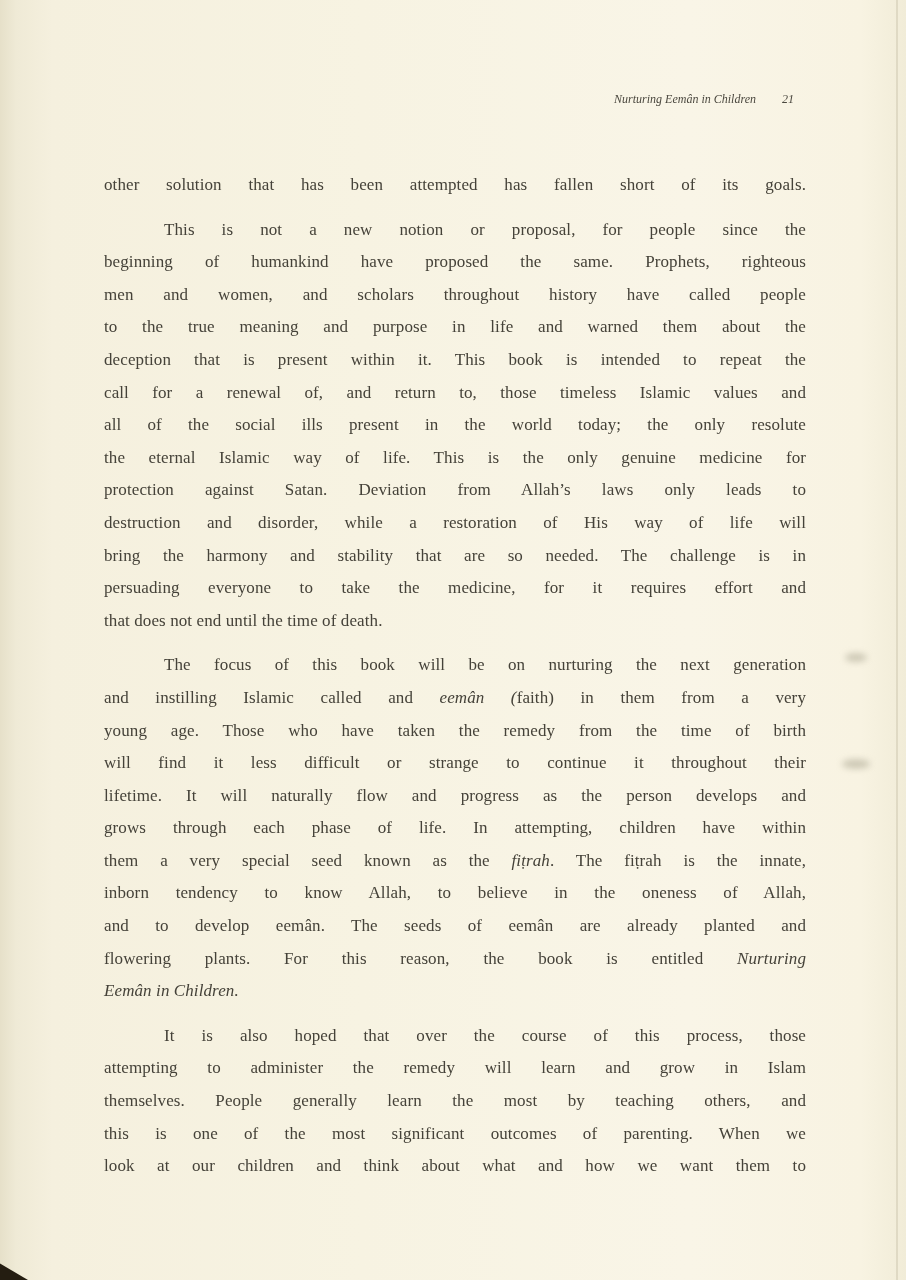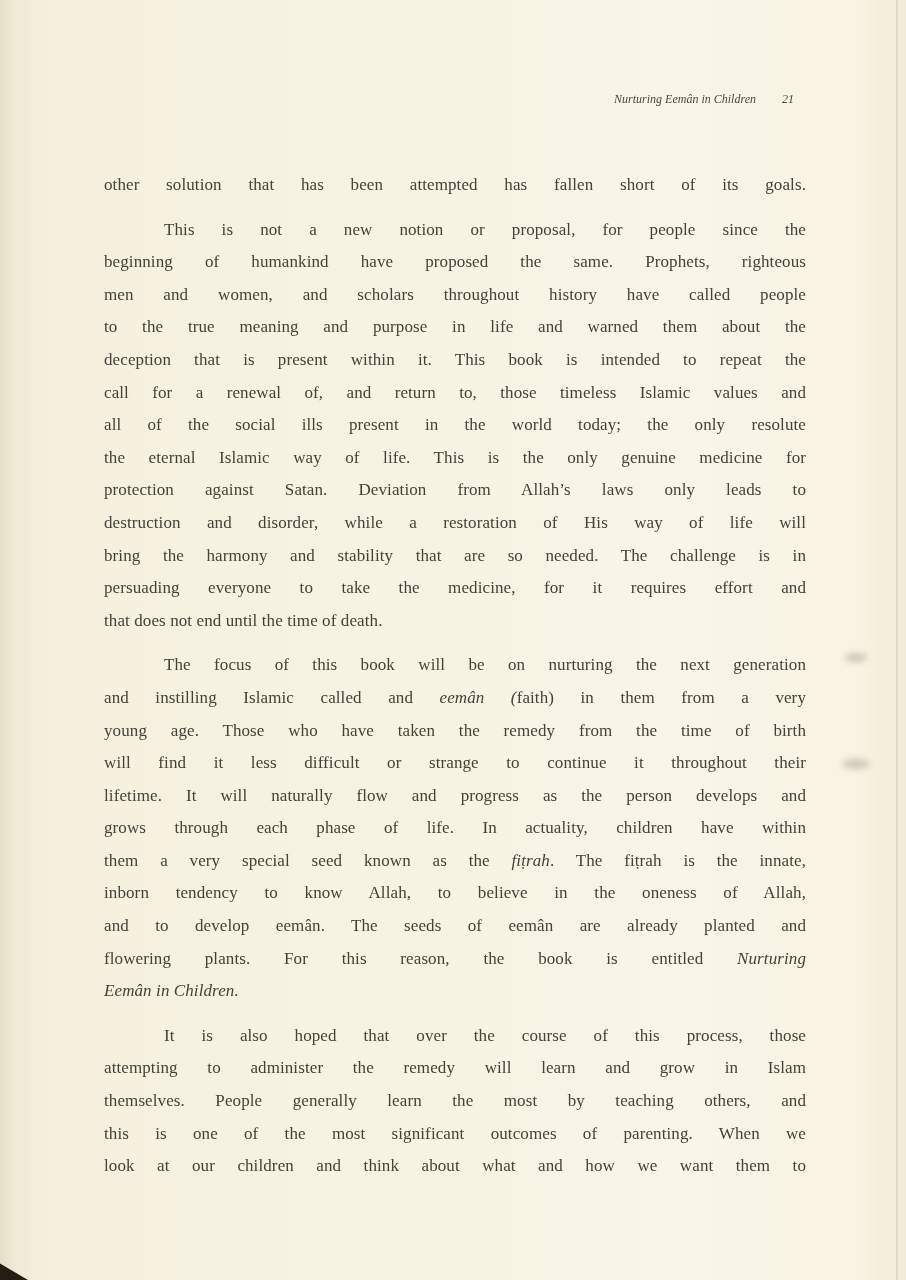--- a/index.html
+++ b/index.html
@@ -74,21 +74,21 @@
         <div class="line stretch"><span>bring the harmony and stability that are so needed. The challenge is in</span></div>
         <div class="line stretch"><span>persuading everyone to take the medicine, for it requires effort and</span></div>
         <div class="line"><span>that does not end until the time of death.</span></div>
       </div>
       <div class="para">
         <div class="line stretch indent"><span>The focus of this book will be on nurturing the next generation</span></div>
         <div class="line stretch"><span>and instilling Islamic called and </span><span class="it">eemân (</span><span>faith) in them from a very</span></div>
         <div class="line stretch"><span>young age. Those who have taken the remedy from the time of birth</span></div>
         <div class="line stretch"><span>will find it less difficult or strange to continue it throughout their</span></div>
         <div class="line stretch"><span>lifetime. It will naturally flow and progress as the person develops and</span></div>
-        <div class="line stretch"><span>grows through each phase of life. In actuality, children have within</span></div>
+        <div class="line stretch"><span>grows through each phase of life. In attempting, children have within</span></div>
         <div class="line stretch"><span>them a very special seed known as the </span><span class="it">fiṭrah</span><span>. The fiṭrah is the innate,</span></div>
         <div class="line stretch"><span>inborn tendency to know Allah, to believe in the oneness of Allah,</span></div>
         <div class="line stretch"><span>and to develop eemân. The seeds of eemân are already planted and</span></div>
         <div class="line stretch"><span>flowering plants. For this reason, the book is entitled </span><span class="it">Nurturing</span></div>
         <div class="line"><span class="it">Eemân in Children.</span></div>
       </div>
       <div class="para">
         <div class="line stretch indent"><span>It is also hoped that over the course of this process, those</span></div>
         <div class="line stretch"><span>attempting to administer the remedy will learn and grow in Islam</span></div>
         <div class="line stretch"><span>themselves. People generally learn the most by teaching others, and</span></div>

